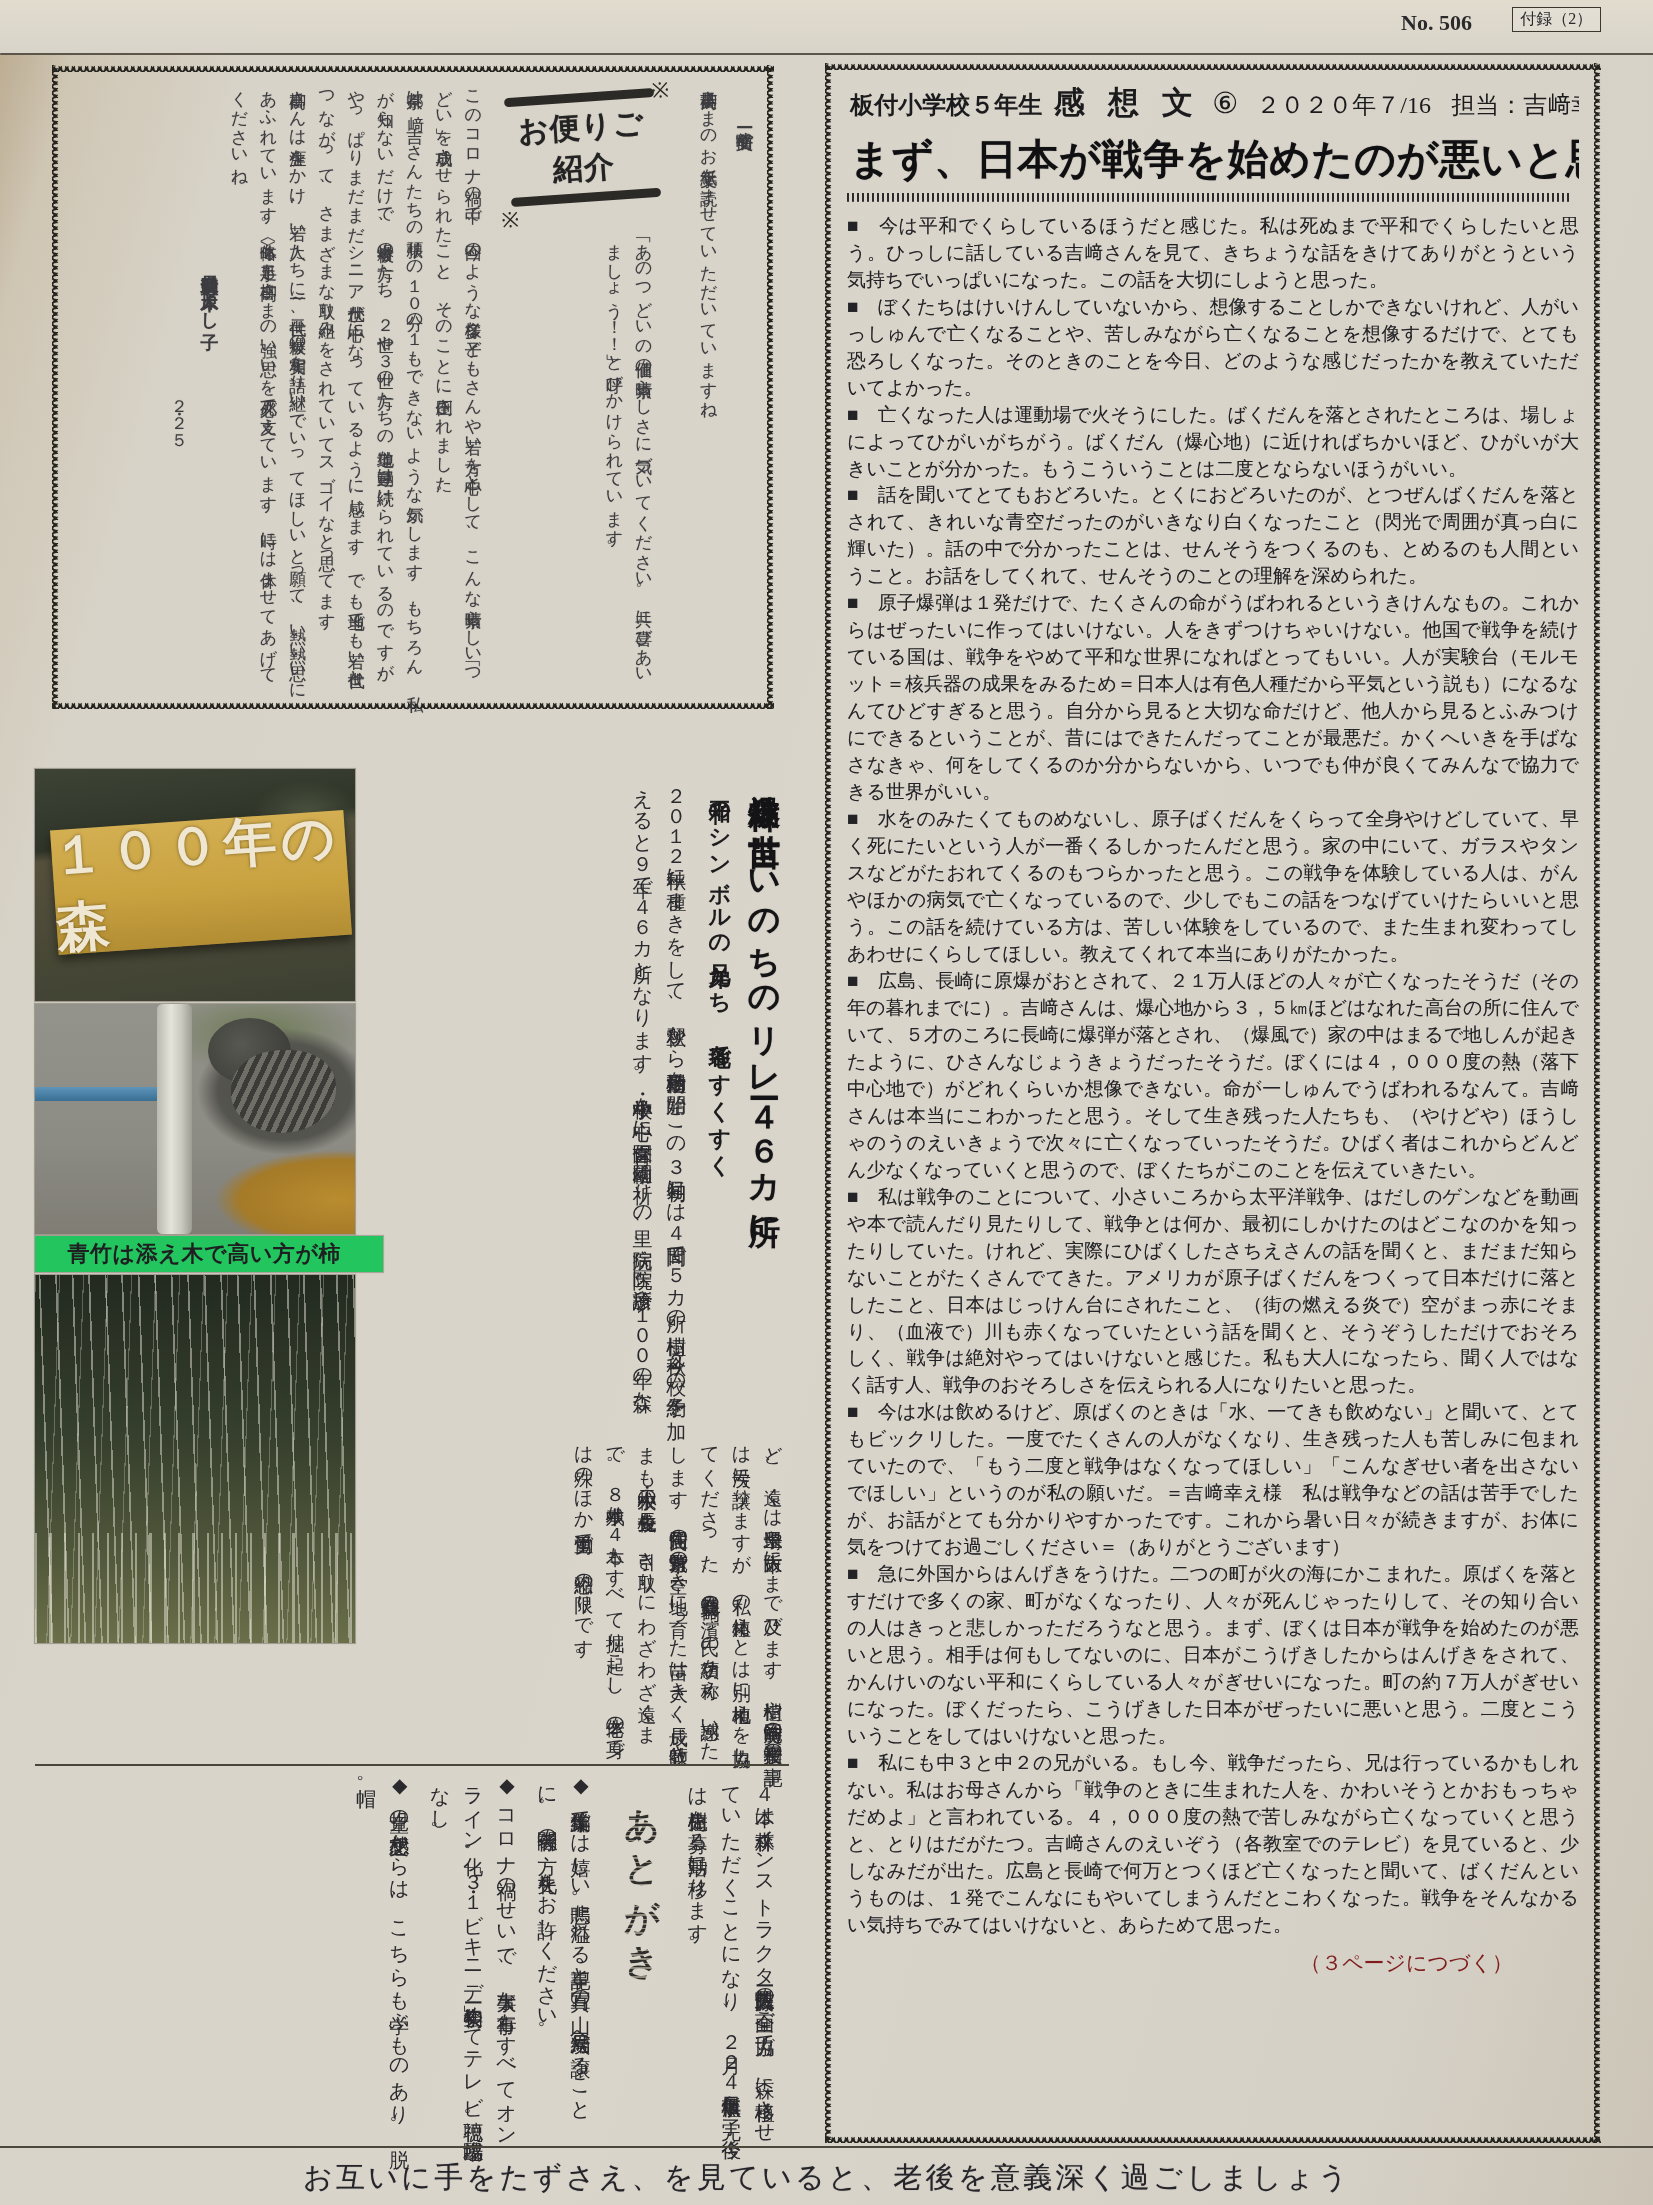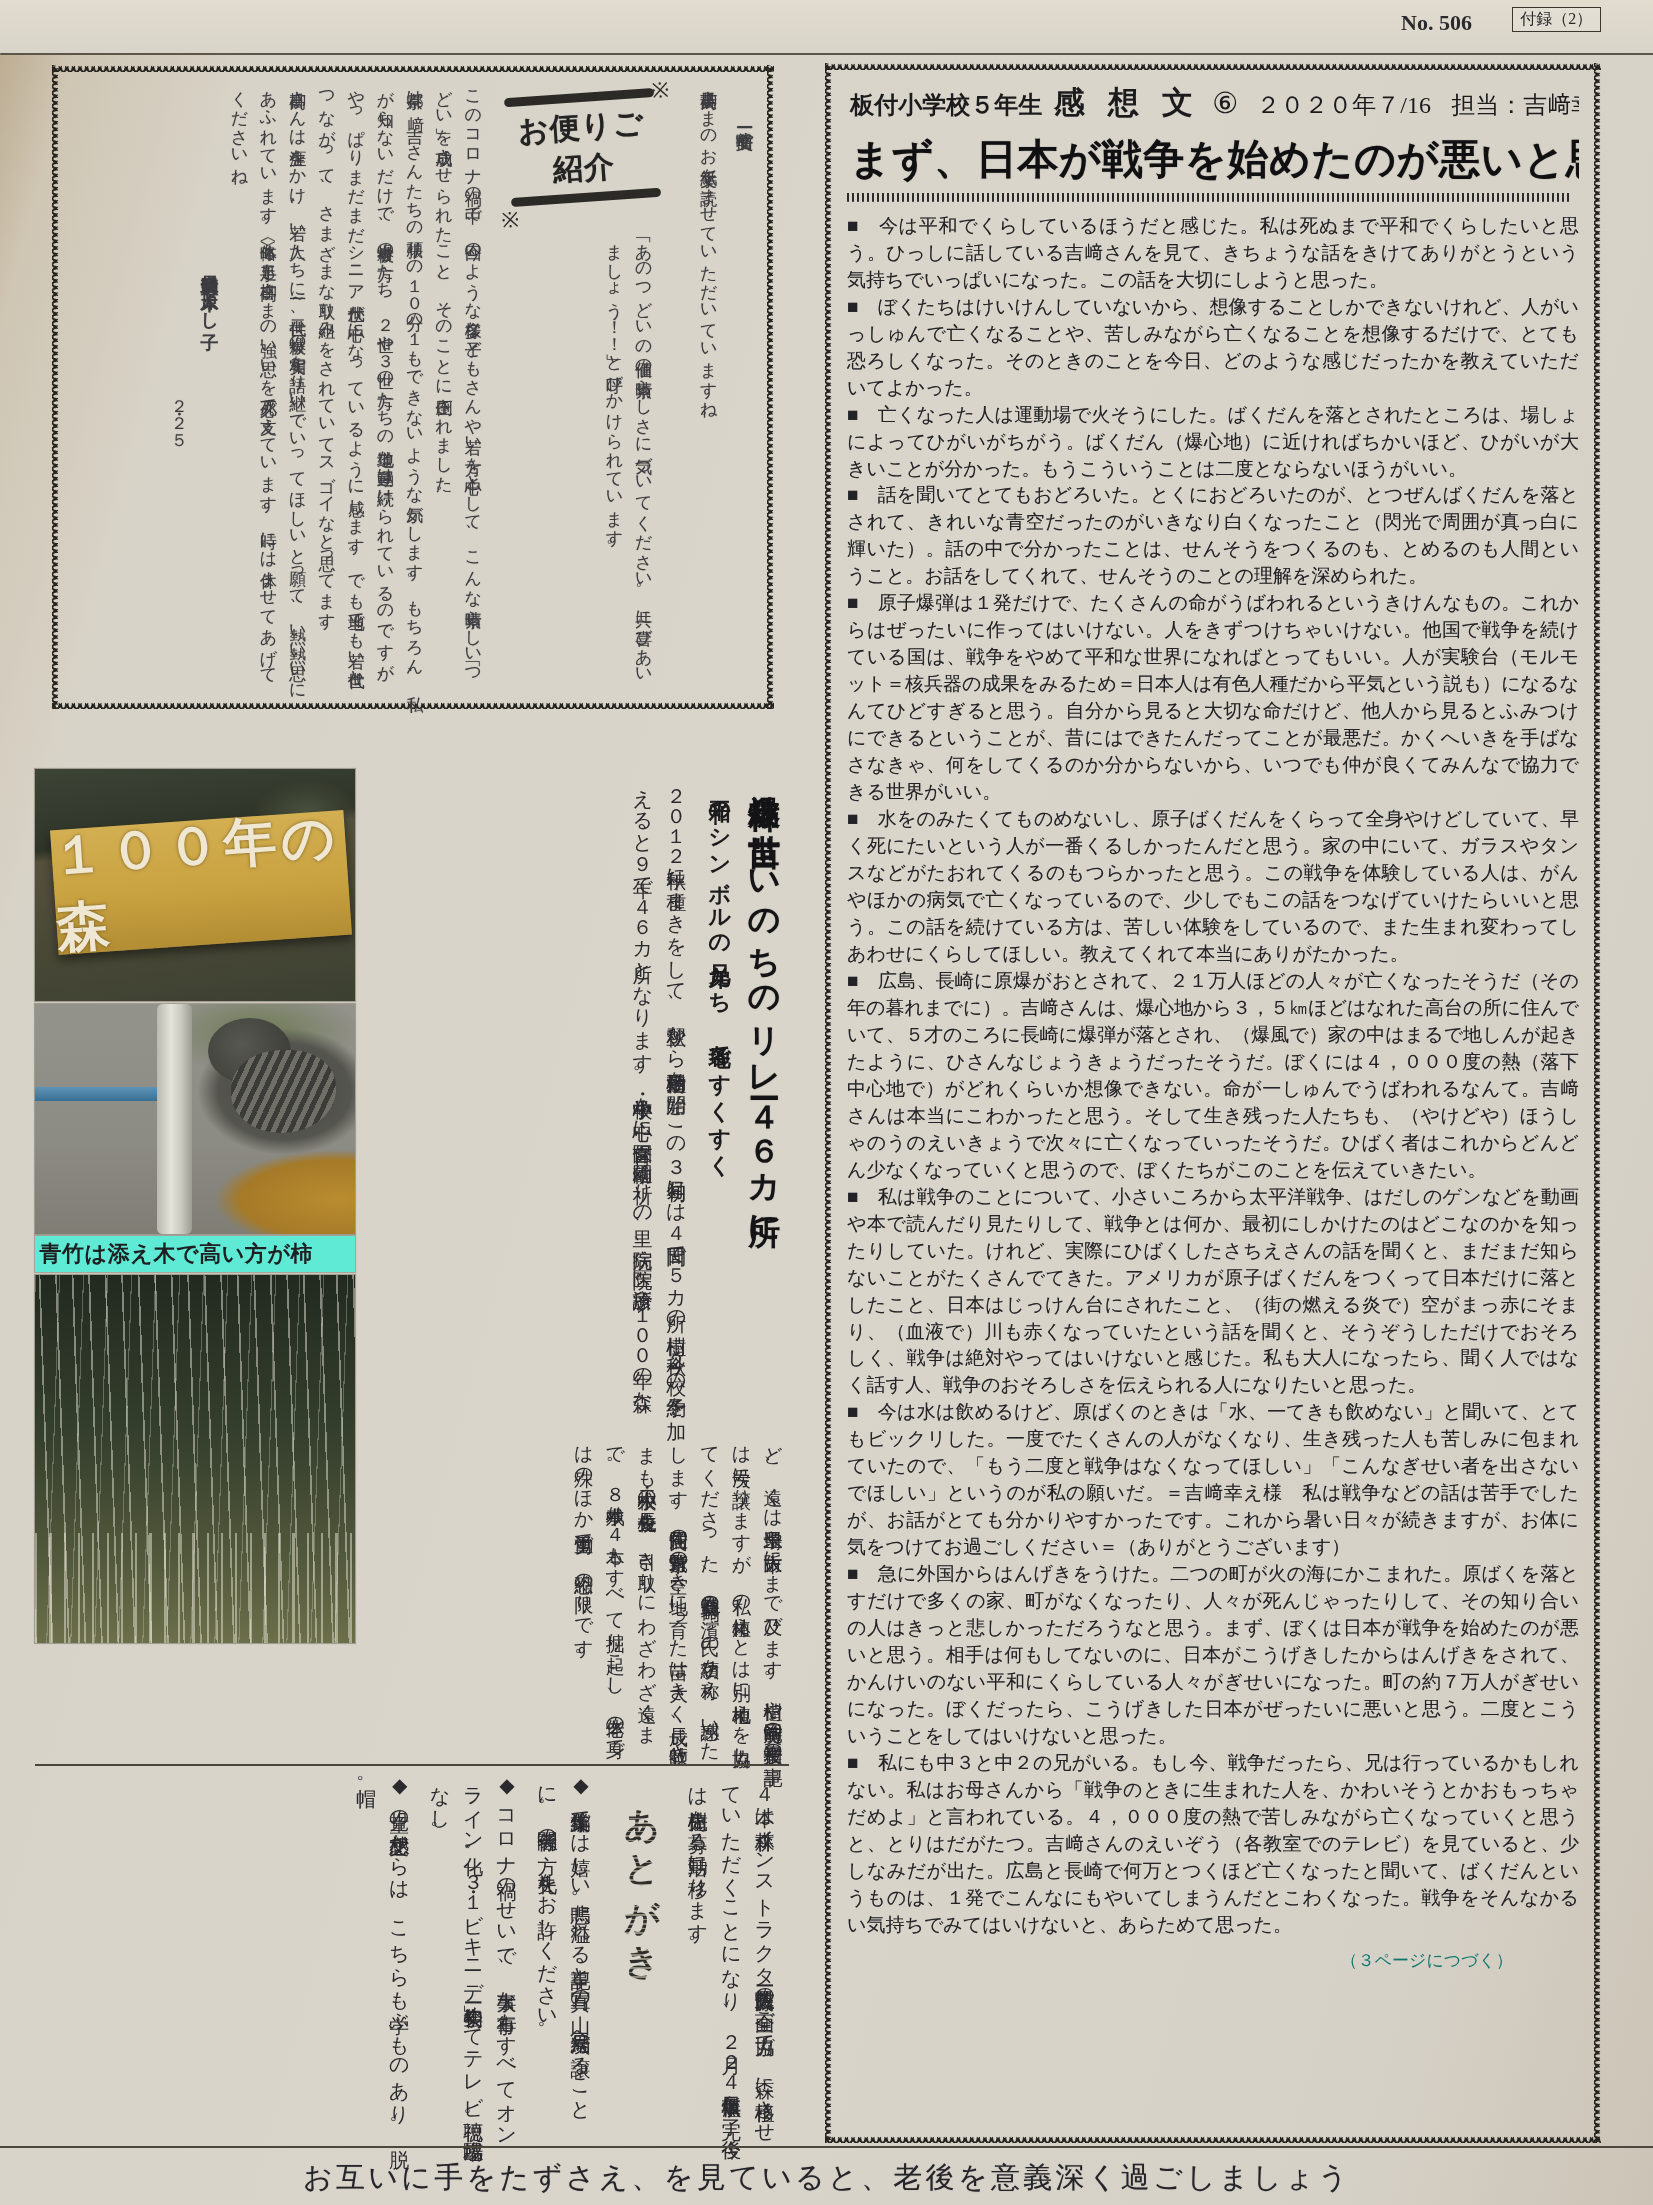--- a/index.html
+++ b/index.html
@@ -65,22 +65,22 @@
      radial-gradient(143px 61px at 70% 12%,#6d7a54 0%,transparent 70%),
      linear-gradient(180deg,#93928b 0%,#8c8b84 60%,#7f7d74 100%);}
   .pipe{position:absolute;left:0;top:36%;width:44%;height:14.3px;background:linear-gradient(180deg,#5d94b8,#3a6f94);}
   .trunk{position:absolute;left:38%;top:0;width:35px;height:100%;
      background:linear-gradient(90deg,#b9b9b0 0%,#e4e4da 40%,#c9c9bf 70%,#9c9c92 100%);
      border-radius:5.5px;}
   .sleeve{position:absolute;right:6%;top:20%;width:105px;height:83px;border-radius:50% 45% 55% 50%;
      background:repeating-linear-gradient(115deg,#6f6f68 0 5px,#3b3b37 5px 10px);}
   .hood{position:absolute;right:20%;top:6%;width:83px;height:66px;border-radius:50%;
      background:radial-gradient(circle at 40% 40%,#585852,#3e3e3a 80%);}
-  .caption-strip{position:absolute;left:35px;top:1236px;width:320px;height:36px;background:#5eead4;
-     display:flex;align-items:center;box-shadow:0 0 0 1.1px rgba(60,55,45,.3);}
+  .caption-strip{position:absolute;left:35px;top:1236px;width:320px;height:36px;background:#22c55e;
+     display:flex;align-items:center;box-shadow:0 0 0 1.1px rgba(60,55,45,.3);padding-left:28px;}
   .caption-strip span{font-size:22px;color:#1f1f22;font-weight:bold;letter-spacing:0.6px;padding-left:4.4px;white-space:nowrap;}
   .photo3{top:1275px;height:368px;background:
      repeating-linear-gradient(88deg,rgba(226,224,210,.5) 0 1.7px,transparent 1.7px 16.5px),
      repeating-linear-gradient(92deg,rgba(200,200,185,.35) 0 1.1px,transparent 1.1px 24px),
      linear-gradient(180deg,#222a20 0%,#36402d 45%,#53593c 78%,#6b6f4a 100%);}
   .photo3::after{content:"";position:absolute;left:0;bottom:0;width:100%;height:30%;
      background:repeating-linear-gradient(90deg,rgba(234,232,214,.5) 0 2.2px,transparent 2.2px 14.3px);}
   
   .art1{position:absolute;left:359px;top:769px;width:429px;height:659px;display:flex;flex-direction:row-reverse;}
   .art-headline{font-size:32px;font-weight:bold;color:#141416;letter-spacing:2.2px;line-height:1.25;
@@ -106,21 +106,21 @@
   .essay-header .kanso{font-size:31px;font-weight:bold;letter-spacing:7.7px;margin:0 5.5px;}
   .essay-header .num{font-size:29px;}
   .essay-header .hdate{margin-left:12px;}
   .essay-header .teacher{margin-left:14.3px;}
   .essay-title{font-size:41px;font-weight:bold;color:#101012;letter-spacing:0.6px;white-space:nowrap;
      text-shadow:0 0 1.1px rgba(0,0,0,.45);
      background:repeating-linear-gradient(90deg,#2b2b2b 0 2.2px,transparent 2.2px 5px) left bottom/99% 8.8px no-repeat;
      padding:3.3px 0 14.3px 2.2px;margin-bottom:11px;}
   .essay-p{font-size:19px;line-height:1.42;text-align:justify;margin:0;color:#232327;
      text-shadow:0 0 0.6px rgba(0,0,0,.25);}
-  .continuation{font-size:17px;text-align:right;margin:10px 66px 0 0;color:#0f766e;}
+  .continuation{font-size:21px;text-align:right;margin:10px 66px 0 0;color:#7f1d1d;}
   
   .footer{position:absolute;left:0;right:0;top:2146px;height:60px;border-top:2.2px solid #4c463b;
      display:flex;align-items:center;justify-content:center;}
   .footer::after{content:"";position:absolute;left:0;right:0;bottom:0;height:1.7px;background:#57514480;}
   .footer span{font-size:29px;letter-spacing:3.3px;color:#24242a;text-shadow:0 0 1.1px rgba(0,0,0,.3);}
 </style>
 </head>
 <body>
 
 <div id="page">

